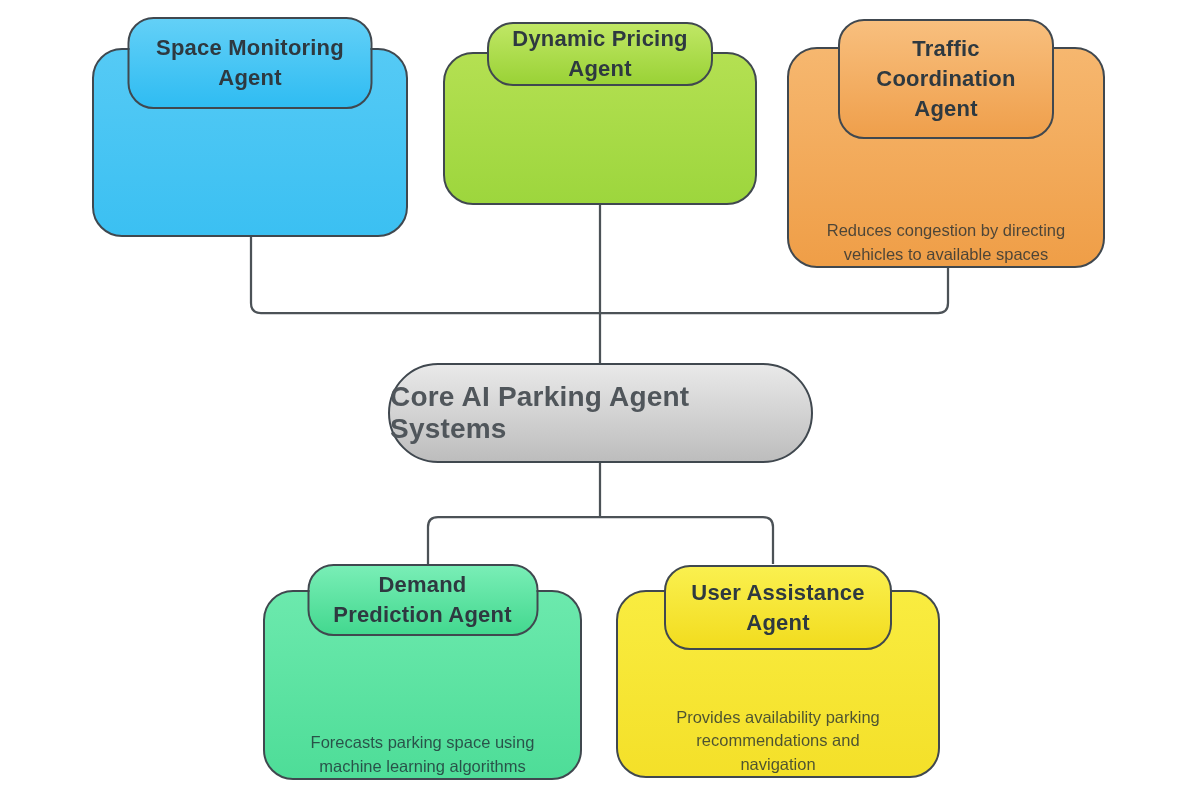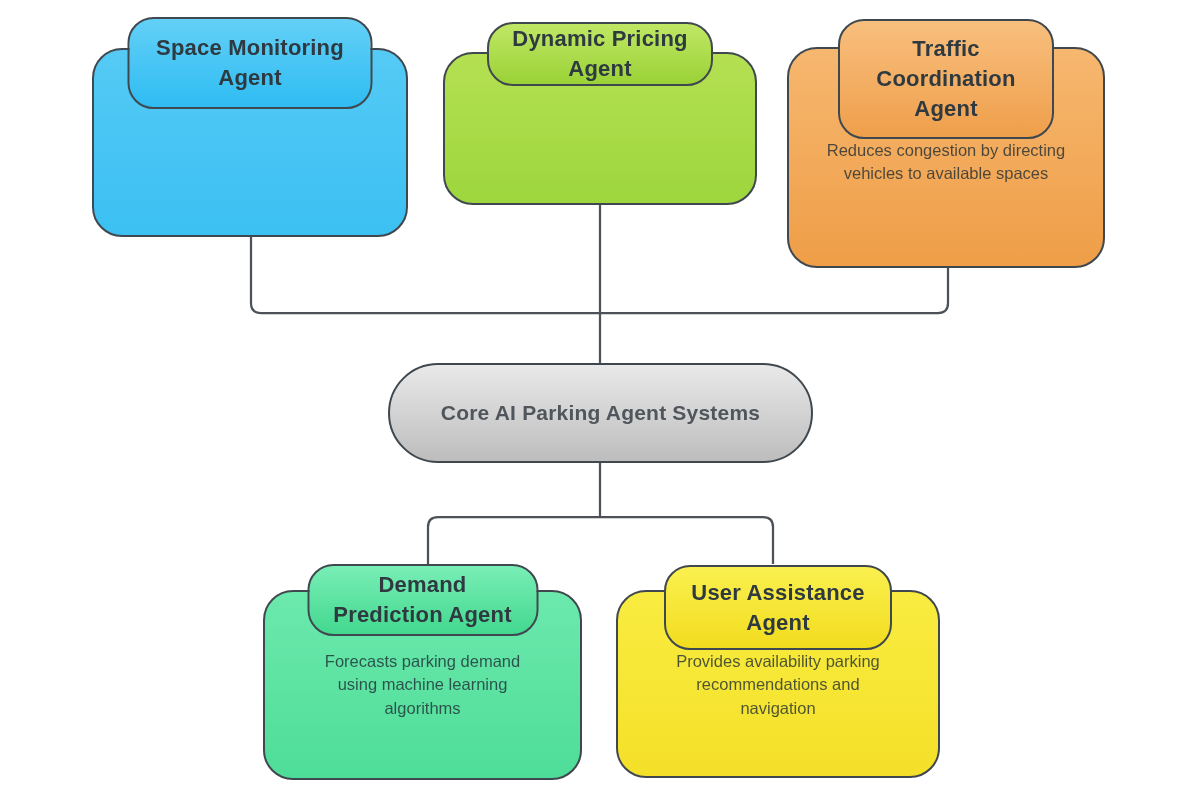--- a/index.html
+++ b/index.html
@@ -22,21 +22,21 @@
     stroke-width: 2.25;
     fill: none;
   }
   .node {
     position: absolute;
     box-sizing: border-box;
     border: 2px solid var(--border, #40484F);
     border-radius: 30px;
     background: linear-gradient(180deg, var(--b1, #ddd), var(--b2, #bbb));
     display: flex;
-    align-items: flex-start;
+    align-items: flex-end;
     justify-content: center;
   }
   .node-header {
     position: absolute;
     left: 50%;
     transform: translateX(-50%);
     box-sizing: border-box;
     border: 2px solid var(--border, #40484F);
     border-radius: 26px;
     background: linear-gradient(180deg, var(--h1, #eee), var(--h2, #ccc));
@@ -66,21 +66,21 @@
     box-sizing: border-box;
     border: 2px solid var(--border, #40484F);
     border-radius: 52px;
     background: linear-gradient(180deg, var(--b1, #EAEAEA), var(--b2, #BDBDBD));
     display: flex;
     align-items: center;
     justify-content: center;
   }
   .center-title {
     font-weight: bold;
-    font-size: 21px;
+    font-size: 28px;
     color: var(--title-text, #494F55);
     letter-spacing: 0.2px;
   }
 </style>
 </head>
 <body>
 
 <div class="stage" style="--border: #40484F; --header-text: #2E3940; --desc-text: rgba(30,42,50,0.78);">
 
   <svg class="wires" viewBox="0 0 1200 800" xmlns="http://www.w3.org/2000/svg" style="color: rgb(76, 82, 87);">
@@ -115,21 +115,21 @@
 
   <div class="center-node" style="left: 388px; top: 363px; width: 425px; height: 100px; --b1: #E9E9E9; --b2: #BDBDBD; --title-text: #50565B;">
     <span class="center-title">Core AI Parking Agent Systems</span>
   </div>
 
   <div class="node" style="left: 263px; top: 590px; width: 319px; height: 190px; padding-top: 58px; --h1: #79EEB6; --h2: #43D88F; --b1: #6CE9AD; --b2: #4EDD98;">
     <div class="node-header" style="width:231px; height:72px; top:-28px;">
       <span class="node-title">Demand
 Prediction Agent</span>
     </div>
-    <div class="node-body" style="max-width:238px;">Forecasts parking demand using machine learning algorithms</div>
+    <div class="node-body" style="max-width:238px;">Forecasts parking space using machine learning algorithms</div>
   </div>
 
   <div class="node" style="left: 616px; top: 590px; width: 324px; height: 188px; padding-top: 58px; --h1: #FAF04F; --h2: #F2DC1E; --b1: #F9EC40; --b2: #F4E029;">
     <div class="node-header" style="width:228px; height:85px; top:-27px;">
       <span class="node-title">User Assistance
 Agent</span>
     </div>
     <div class="node-body" style="max-width:238px;">Provides availability parking recommendations and navigation</div>
   </div>
 

